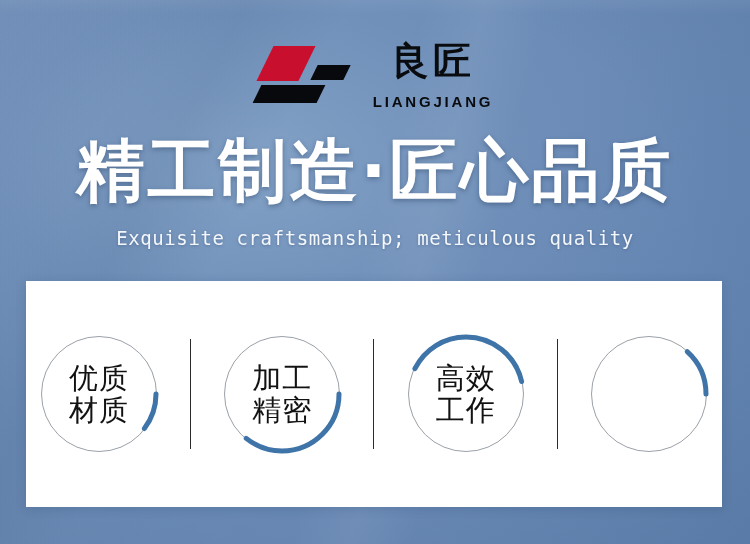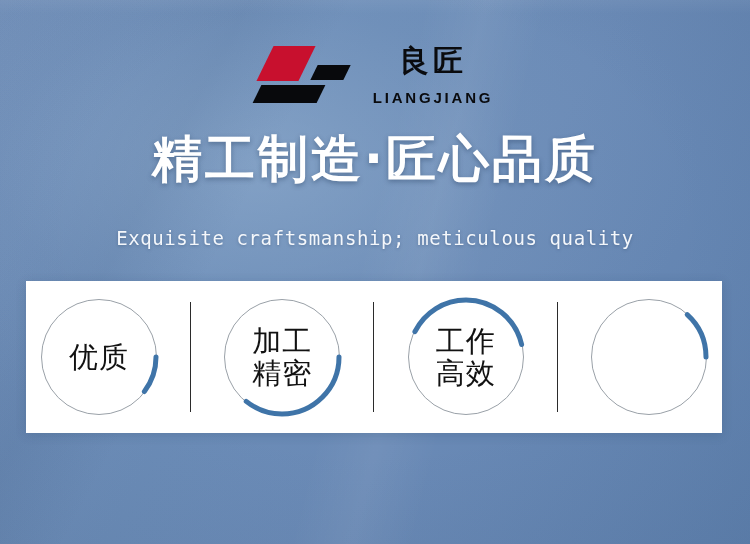--- a/index.html
+++ b/index.html
@@ -102,21 +102,21 @@
   }
 
   .logo-words {
     display: flex;
     flex-direction: column;
     align-items: center;
     line-height: 1;
   }
   .logo-cn {
     font-family: "DejaVu Sans", "Liberation Sans", sans-serif;
-    font-size: 30px;
+    font-size: 38px;
     font-weight: 700;
     color: #0a0b0e;
     letter-spacing: 4px;
     line-height: 0.96;
   }
   .logo-en {
     margin-top: 14px;
     font-family: "Liberation Sans", sans-serif;
     font-size: 15px;
     font-weight: 700;
@@ -124,21 +124,21 @@
     letter-spacing: 2.8px;
   }
 
   
   #headline {
     position: absolute;
     left: 0; right: 0;
     top: 126px;
     text-align: center;
     font-family: "DejaVu Sans", "Liberation Sans", sans-serif;
-    font-size: 50px;
+    font-size: 68px;
     font-weight: 700;
     color: #ffffff;
     letter-spacing: 3px;
     text-shadow: 0 2px 5px rgba(38,62,96,0.45);
     white-space: nowrap;
   }
   #subtitle {
     position: absolute;
     left: 0; right: 0;
     top: 227px;
@@ -151,21 +151,21 @@
     text-shadow: 0 1px 3px rgba(40,64,98,0.35);
     white-space: nowrap;
   }
 
   
   #panel {
     position: absolute;
     left: 26px;
     top: 281px;
     width: 696px;
-    height: 152px;
+    height: 226px;
     background: #ffffff;
     box-shadow: 0 2px 10px rgba(30,55,90,0.18);
   }
   #features {
     position: absolute;
     inset: 0;
     display: flex;
     align-items: center;
     justify-content: space-between;
     padding: 0 10px;
@@ -252,20 +252,21 @@
   <div id="panel">
     <div id="features">
 
       <div class="feature">
         <div class="ring"></div>
         <svg class="arc" viewBox="0 0 120 120">
           <circle cx="60" cy="60" r="57" stroke-dasharray="150 360" stroke-dashoffset="113"></circle>
         </svg>
         <div class="feature-label">
           <span>优质</span>
+          <span>材质</span>
         </div>
       </div>
 
       <div class="divider"></div>
 
       <div class="feature">
         <div class="ring"></div>
         <svg class="arc" viewBox="0 0 120 120">
           <circle cx="60" cy="60" r="57" stroke-dasharray="150 360" stroke-dashoffset="22"></circle>
         </svg>
@@ -276,22 +277,22 @@
       </div>
 
       <div class="divider"></div>
 
       <div class="feature">
         <div class="ring"></div>
         <svg class="arc" viewBox="0 0 120 120">
           <circle cx="60" cy="60" r="57" stroke-dasharray="140 360" stroke-dashoffset="295"></circle>
         </svg>
         <div class="feature-label">
+          <span>高效</span>
           <span>工作</span>
-          <span>高效</span>
         </div>
       </div>
 
       <div class="divider"></div>
 
       <div class="feature">
         <div class="ring"></div>
         <svg class="arc" viewBox="0 0 120 120">
           <circle cx="60" cy="60" r="57" stroke-dasharray="150 360" stroke-dashoffset="200"></circle>
         </svg>

